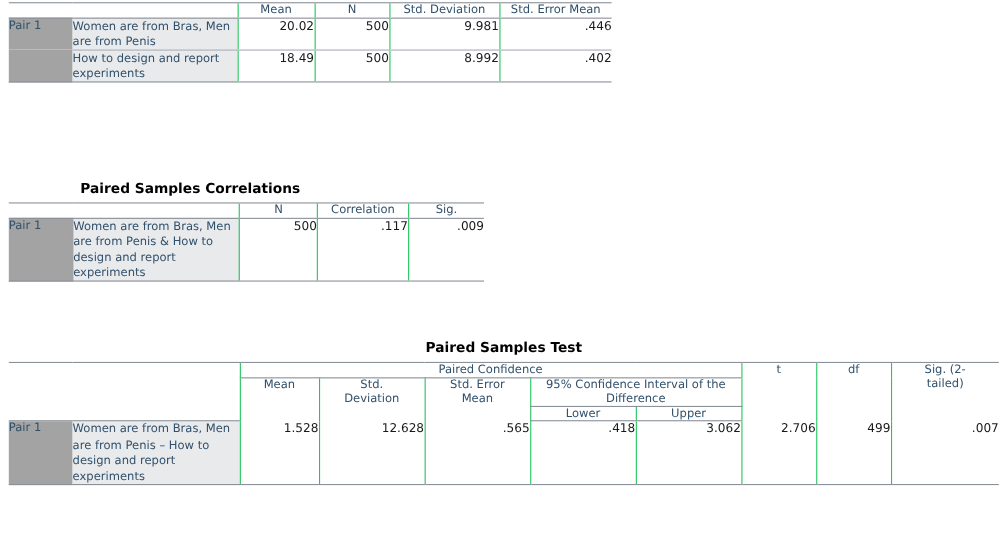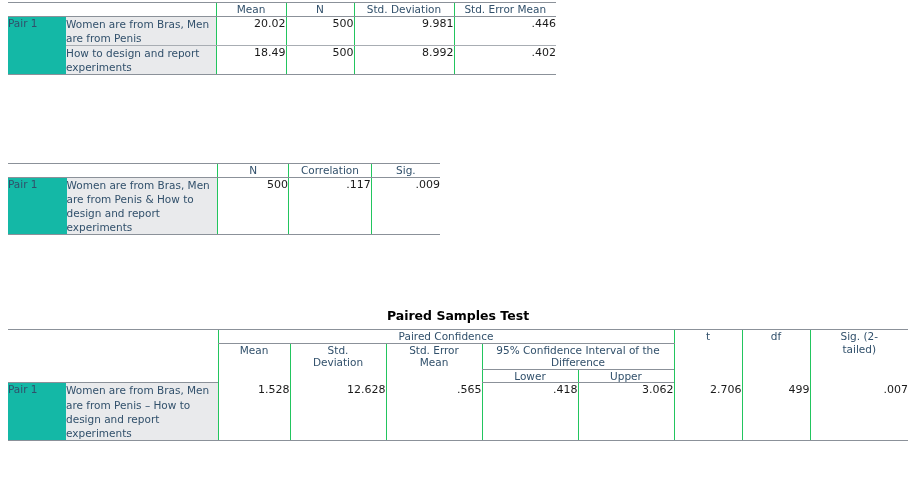--- a/index.html
+++ b/index.html
@@ -37,21 +37,21 @@
   }
   .hdr {
     color: #31506b;
     font-size: 10.5px;
     text-align: center;
     vertical-align: bottom;
     padding: 3px 6px 4px 6px;
     line-height: 1.2;
   }
   .rowlabel-pair {
-    background: #14b8a6;
+    background: #a3a3a3;
     color: #31506b;
     padding: 6px 6px 6px 8px;
     white-space: nowrap;
     vertical-align: top;
     font-size: 10.5px;
   }
   .rowlabel-var {
     background: #e9eaec;
     color: #31506b;
     padding: 6px 10px 8px 6px;
@@ -123,20 +123,21 @@
       <td class="num bl bb">18.49</td>
       <td class="num bl bb">500</td>
       <td class="num bl bb">8.992</td>
       <td class="num bl bb">.402</td>
     </tr>
   </tbody>
     </table>
 </div>
 
 <div class="table-block" id="t2">
+  <div class="tbl-title" style="width:330px;">Paired Samples Correlations</div>
   <table class="spss">
     <colgroup>
       <col style="width:58px">
       <col style="width:150px">
       <col style="width:70px">
       <col style="width:82px">
       <col style="width:68px">
     </colgroup>
     <tbody>
         <tr>

